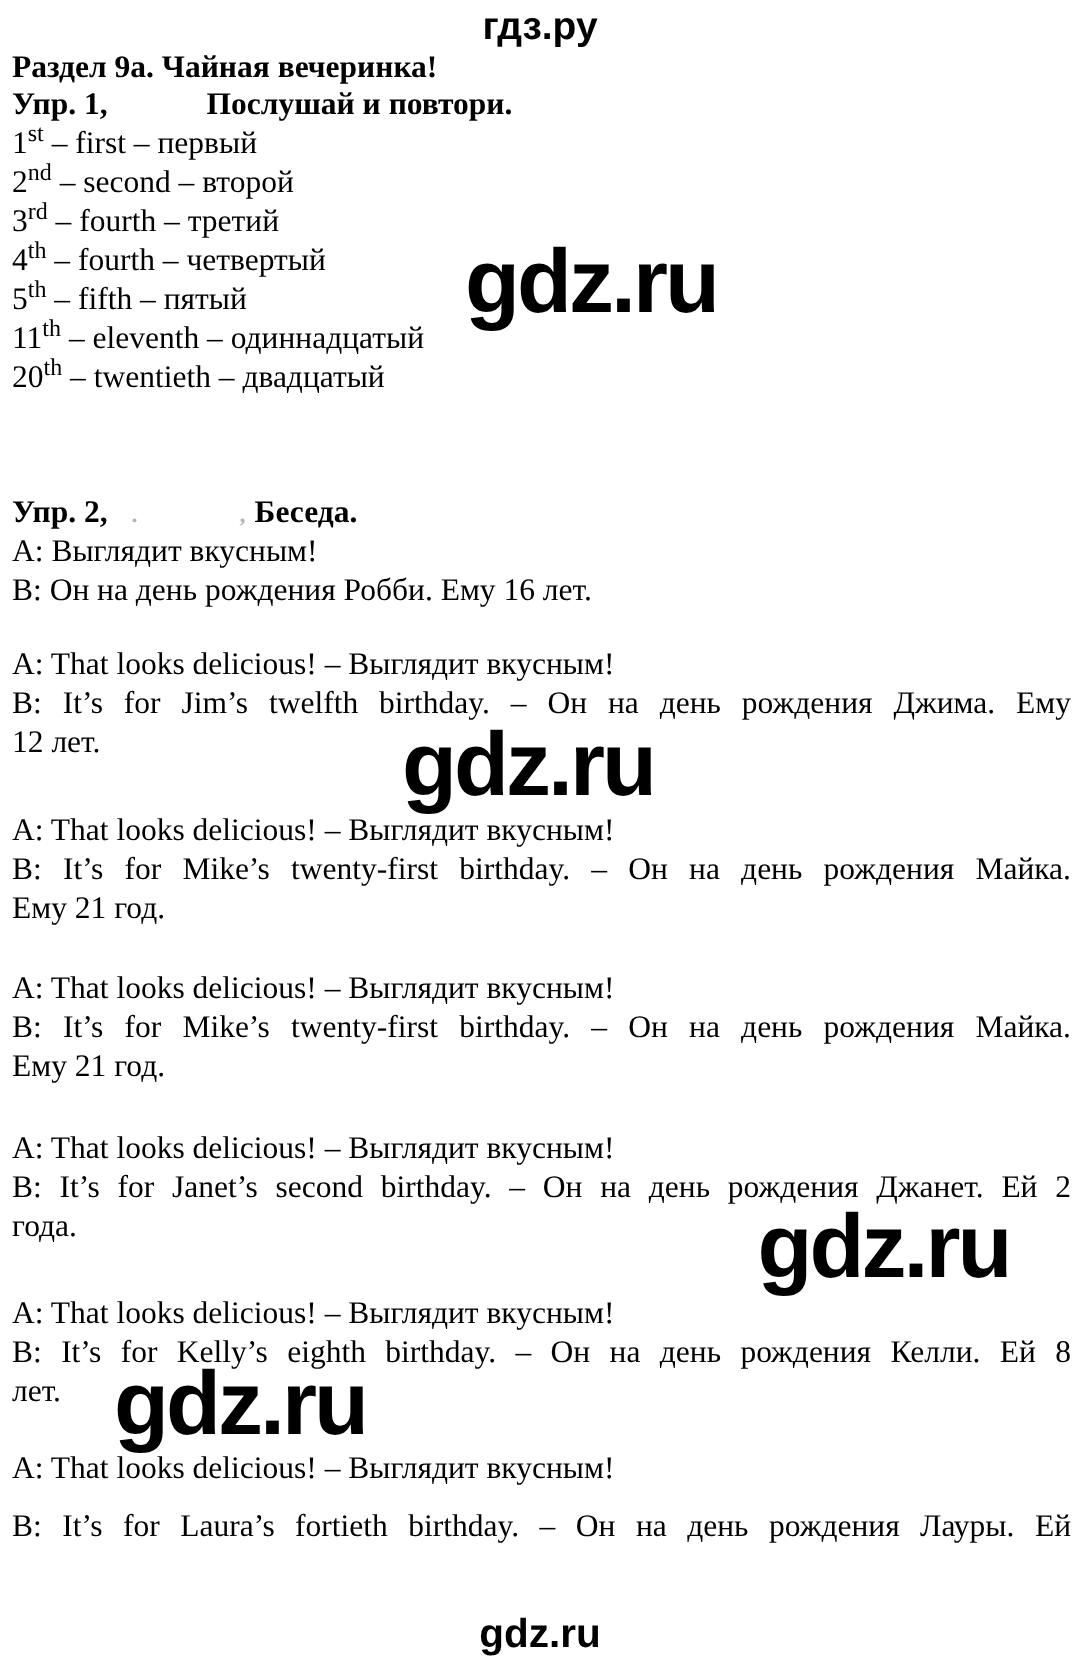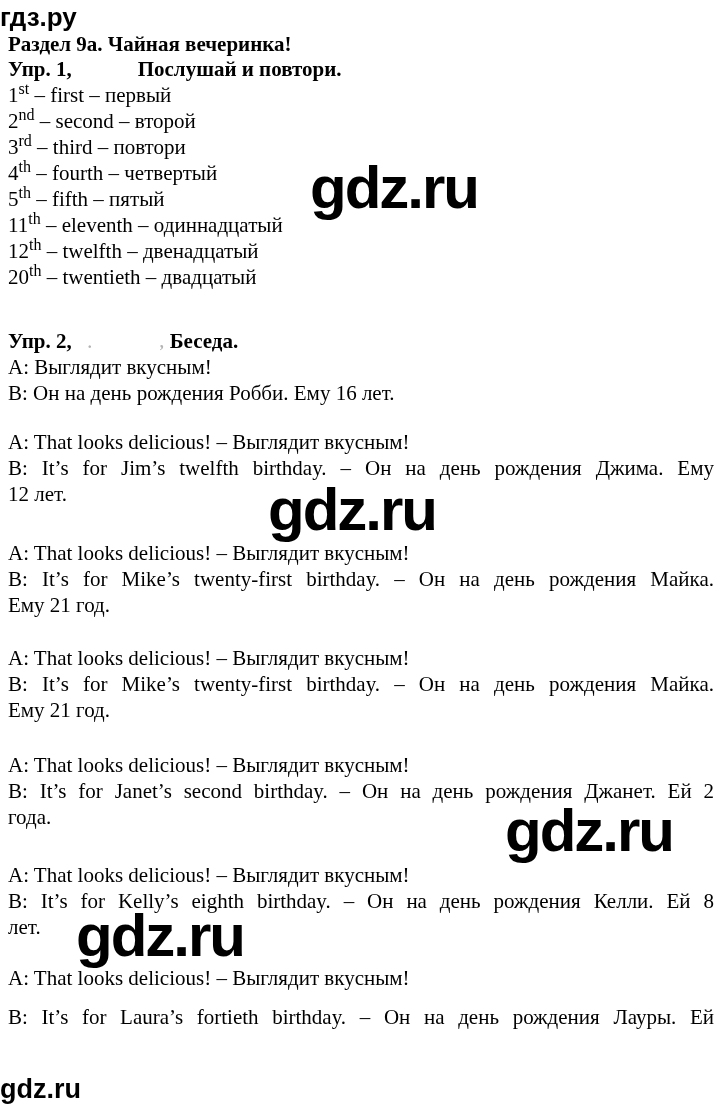--- a/index.html
+++ b/index.html
@@ -9,21 +9,21 @@
     height: 1108px;
     background: #ffffff;
     color: #000000;
     font-family: "Liberation Serif", "DejaVu Serif", serif;
     overflow: hidden;
   }
   .abs { position: absolute; }
   .line { font-size: 21px; line-height: 26px; white-space: nowrap; }
   .bold { font-weight: bold; }
   .textcol { left: 8px; width: 706px; }
-  .centered { left: 0; width: 720px; }
+  .centered { left: 0; width: 720px; text-align: center; }
   .fullline {
     text-align: justify;
     text-align-last: justify;
     white-space: normal;
   }
   sup {
     font-size: 16px;
     line-height: 0;
     vertical-align: super;
   }
@@ -54,25 +54,24 @@
 
   <div class="abs textcol line bold" style="top:31px">Раздел 9а. Чайная вечеринка!</div>
 
   <div class="abs textcol line bold" style="top:56px">
     <span>Упр. 1,</span><span class="spacer-ex1"></span><span>Послушай и повтори.</span>
   </div>
 
   <div class="abs textcol" style="top:82px">
     <div class="line"><span>1</span><sup>st</sup> <span>– first – первый</span></div>
     <div class="line"><span>2</span><sup>nd</sup> <span>– second – второй</span></div>
-    <div class="line"><span>3</span><sup>rd</sup> <span>– third – повтори</span></div>
+    <div class="line"><span>3</span><sup>rd</sup> <span>– fourth – третий</span></div>
     <div class="line"><span>4</span><sup>th</sup> <span>– fourth – четвертый</span></div>
     <div class="line"><span>5</span><sup>th</sup> <span>– fifth – пятый</span></div>
     <div class="line"><span>11</span><sup>th</sup> <span>– eleventh – одиннадцатый</span></div>
-    <div class="line"><span>12</span><sup>th</sup> <span>– twelfth – двенадцатый</span></div>
     <div class="line"><span>20</span><sup>th</sup> <span>– twentieth – двадцатый</span></div>
   </div>
 
   <div class="abs wm wm-big" style="left:310px; top:158px">gdz.ru</div>
 
   <div class="abs textcol line bold" style="top:328px">
     <span>Упр. 2,</span><span class="sp16"></span><span class="faint">.</span><span class="sp68"></span><span class="faint">,</span><span class="sp6"></span><span>Беседа.</span>
   </div>
 
   <div class="abs textcol" style="top:354px">

